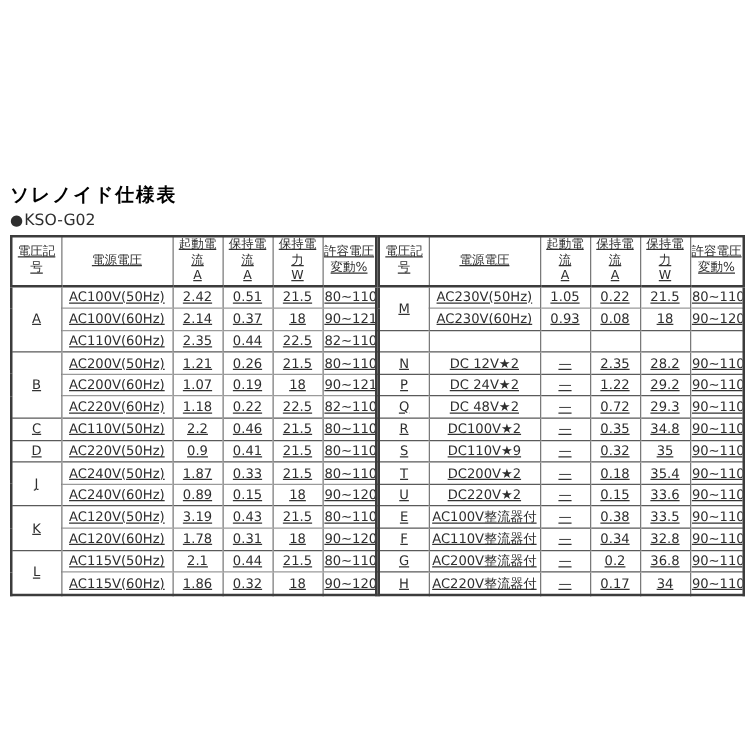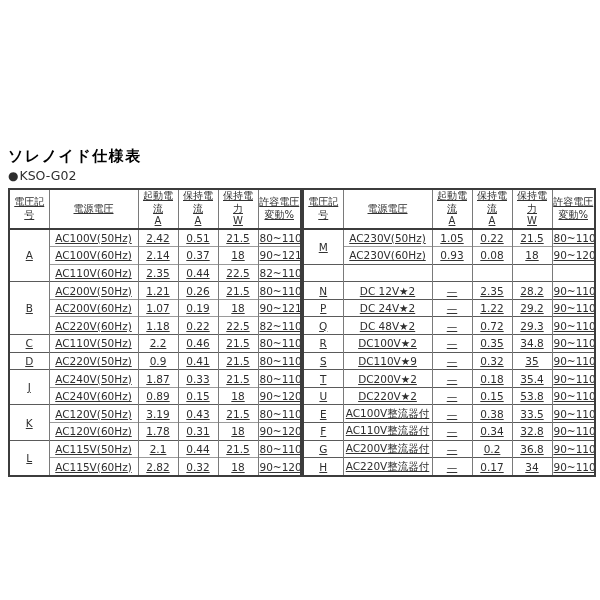--- a/index.html
+++ b/index.html
@@ -165,21 +165,21 @@
           <tr class="grp-start">
             <td class="sym" rowspan="2">L</td>
             <td>AC115V(50Hz)</td>
             <td>2.1</td>
             <td>0.44</td>
             <td>21.5</td>
             <td>80~110</td>
           </tr>
           <tr>
             <td>AC115V(60Hz)</td>
-            <td>2.82</td>
+            <td>1.86</td>
             <td>0.32</td>
             <td>18</td>
             <td>90~120</td>
           </tr>
         </tbody>
     </table>
     <table class="spec">
       <colgroup>
         <col class="c-sym">
           <col class="c-src">
@@ -272,21 +272,21 @@
             <td>—</td>
             <td>0.18</td>
             <td>35.4</td>
             <td>90~110</td>
           </tr>
           <tr class="grp-start">
             <td class="sym" rowspan="1">U</td>
             <td>DC220V★2</td>
             <td>—</td>
             <td>0.15</td>
-            <td>53.8</td>
+            <td>33.6</td>
             <td>90~110</td>
           </tr>
           <tr class="grp-start">
             <td class="sym" rowspan="1">E</td>
             <td>AC100V整流器付</td>
             <td>—</td>
             <td>0.38</td>
             <td>33.5</td>
             <td>90~110</td>
           </tr>

